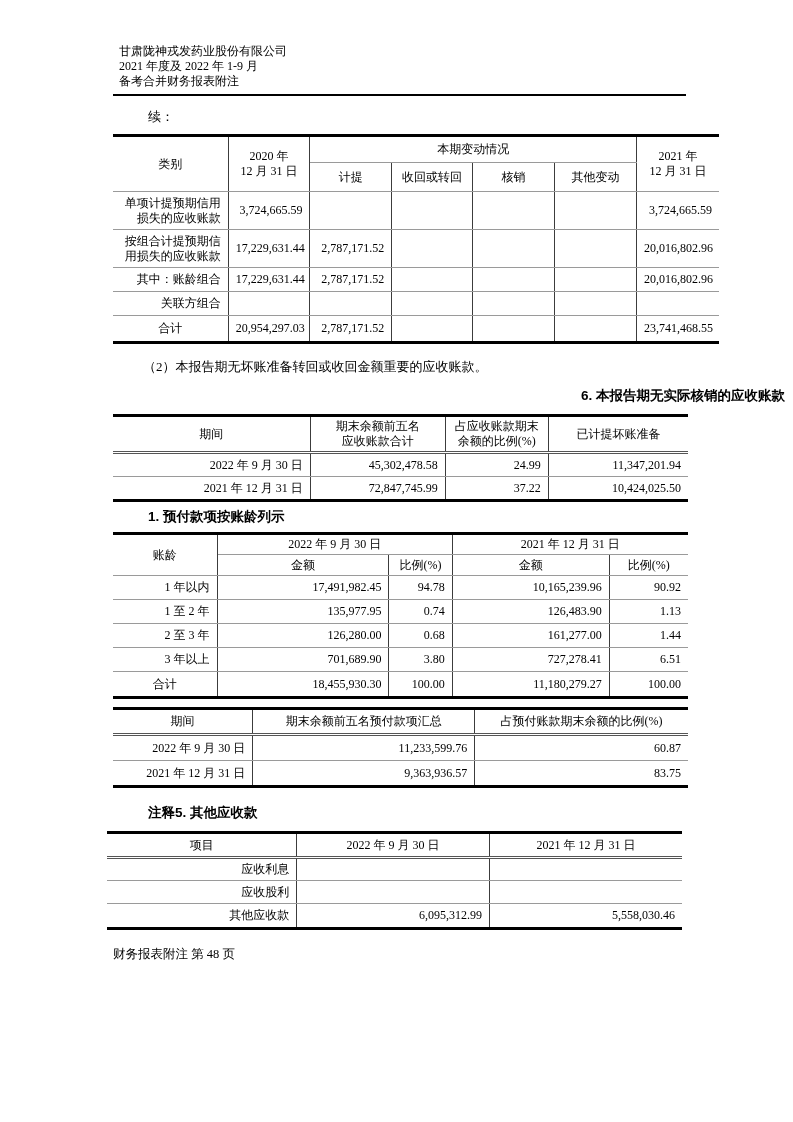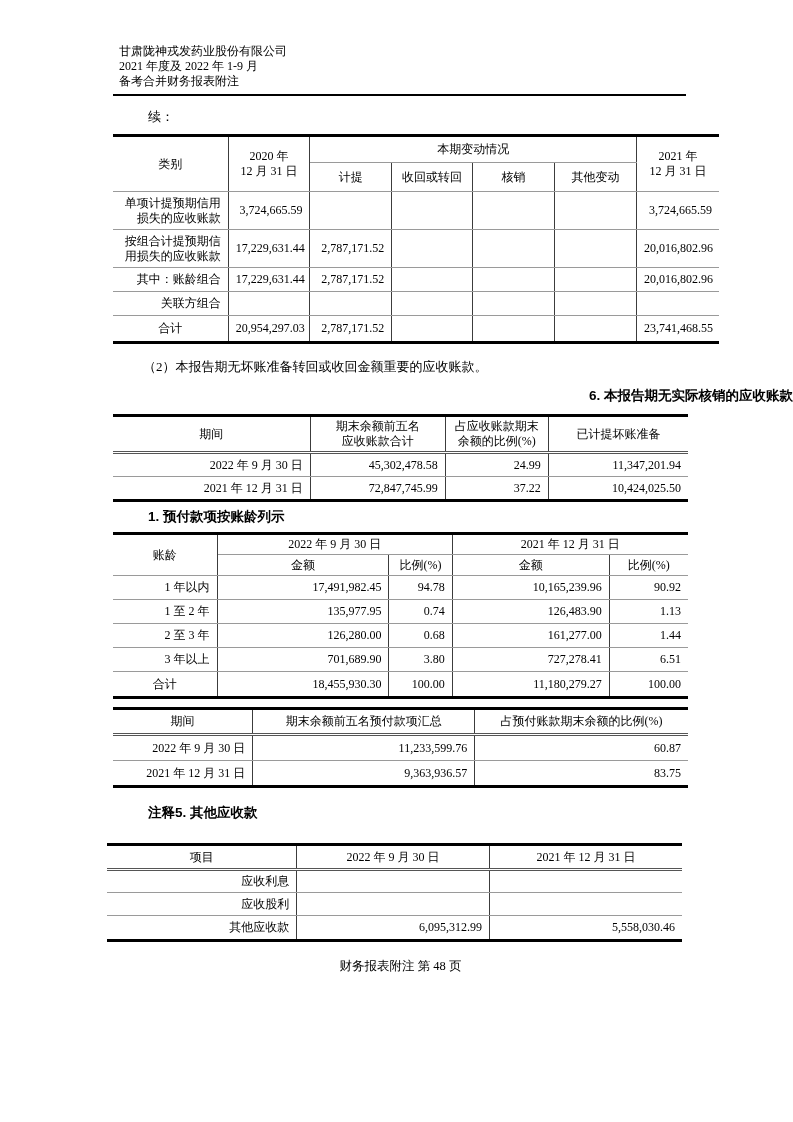--- a/index.html
+++ b/index.html
@@ -1,19 +1,19 @@
 <!DOCTYPE html>
 <html><head>
 <meta charset="utf-8">
 <style>
   html,body{margin:0;padding:0;background:#fff;}
   .page{
     position:relative;width:793px;height:1122px;background:#fff;color:#000;
     font-family:"Liberation Serif","DejaVu Serif",serif;
-    box-sizing:border-box;padding:44px 0 0 113px;overflow:hidden;
+    box-sizing:border-box;padding:44px 8px 0 113px;overflow:hidden;
   }
   .report-header{width:573px;border-bottom:2px solid #000;padding:0 0 5px 6px;box-sizing:border-box;}
   .hline{font-size:12px;line-height:15px;}
   .cont{margin:12px 0 0 35px;font-size:13px;}
   .sec{font-family:"Liberation Sans","DejaVu Sans",sans-serif;font-weight:bold;font-size:13.5px;line-height:17px;margin-left:35px;}
   .note-par{font-size:13px;line-height:17px;margin-left:30px;}
 
   table.t{border-collapse:collapse;table-layout:fixed;font-size:12px;
           border-top:3px solid #000;border-bottom:3px solid #000;}
   table.t th,table.t td{
@@ -24,27 +24,27 @@
   table.t tr>*:first-child{border-left:none;}
   table.t tr>*:last-child{border-right:none;}
   table.dbl thead tr:last-child th{border-bottom:3px double #555;}
   .num{text-align:right;}
   .lbl{text-align:right;}
   .ctr{text-align:center;}
   .t1{width:606px;margin-top:8px;}
   .t2{width:575px;margin-top:10px;}
   .t3{width:575px;margin-top:7px;}
   .t4{width:575px;margin-top:8px;}
-  .t5{width:575px;margin-left:-6px;margin-top:22px;}
+  .t5{width:575px;margin-left:-6px;margin-top:10px;}
   .mt14{margin-top:14px;}
   .mt16{margin-top:16px;}
   .mt18{margin-top:12px;text-align:right;}
   .mt20{margin-top:20px;}
   .mt6{margin-top:6px;}
-  .foot{margin-top:16px;width:575px;text-align:center;font-size:12.5px;}
+  .foot{margin-top:16px;width:575px;text-align:left;font-size:12.5px;}
 </style>
 </head>
 <body>
 
 <div class="page">
 
   <div class="report-header">
     <div class="hline">甘肃陇神戎发药业股份有限公司</div>
     <div class="hline">2021 年度及 2022 年 1-9 月</div>
     <div class="hline">备考合并财务报表附注</div>

